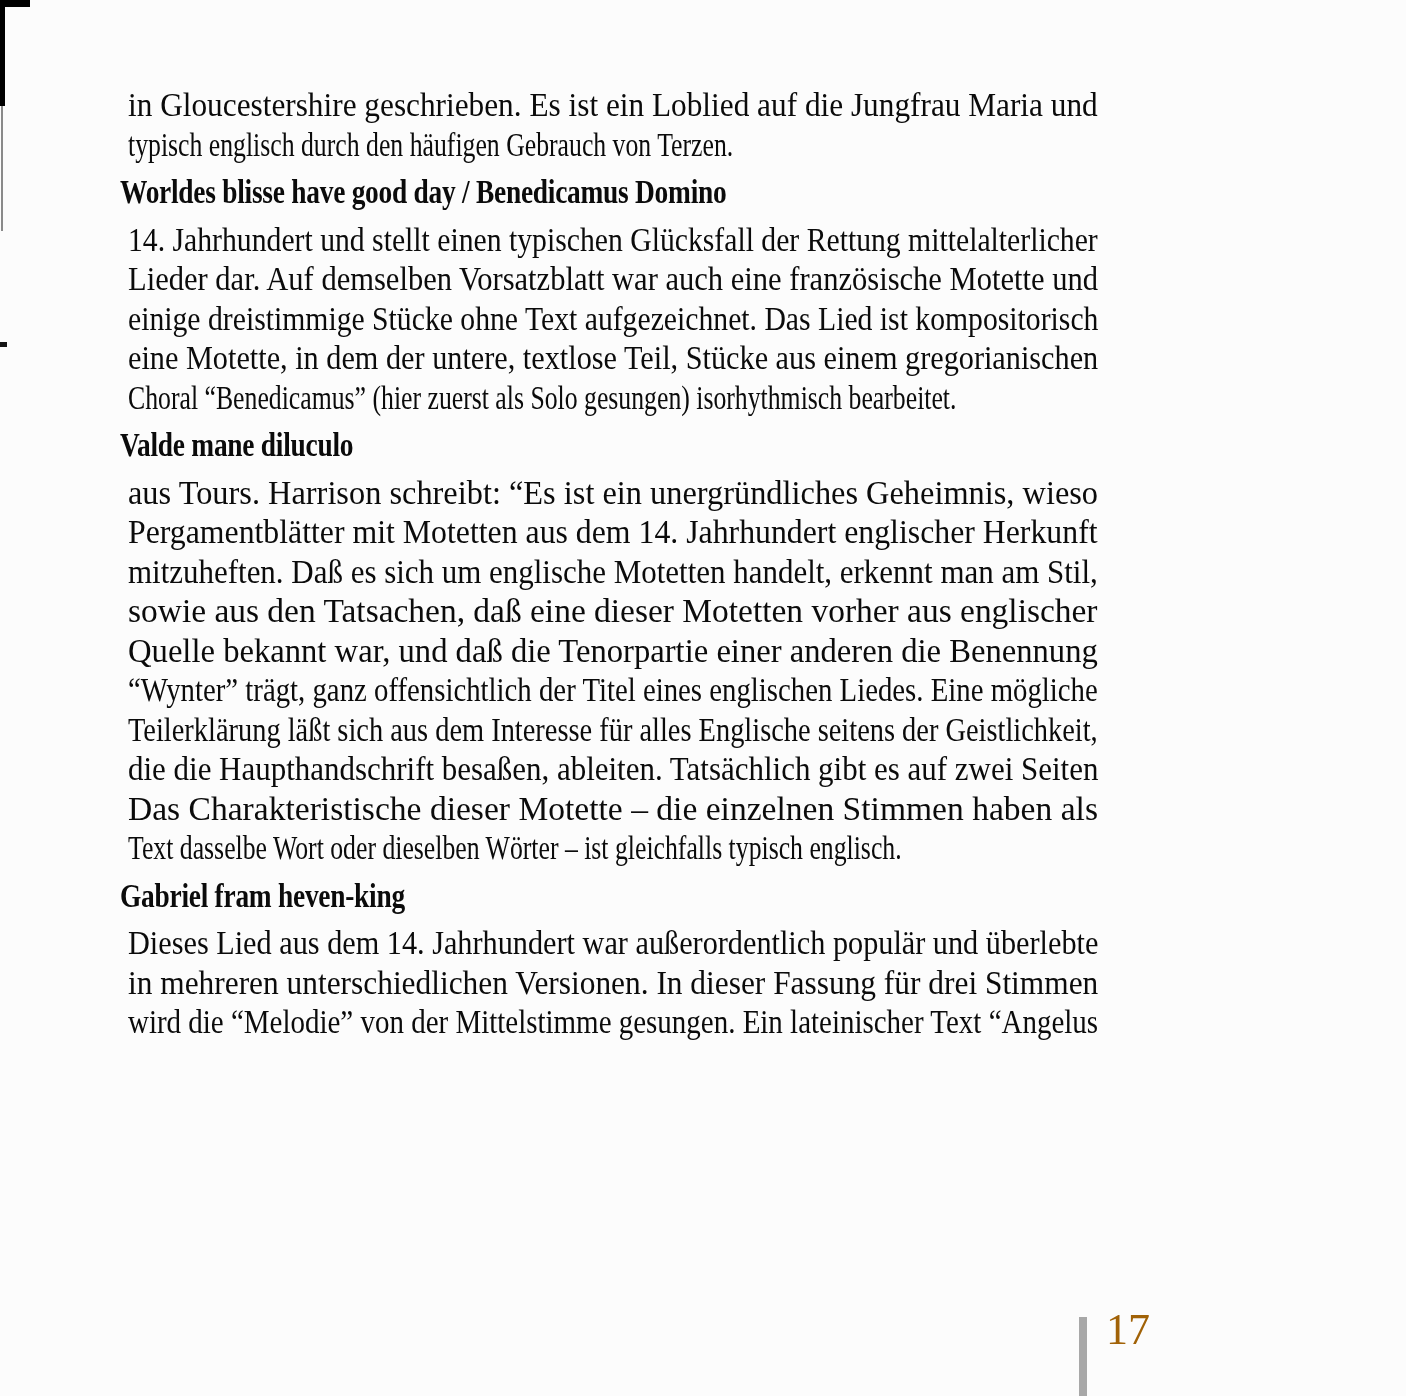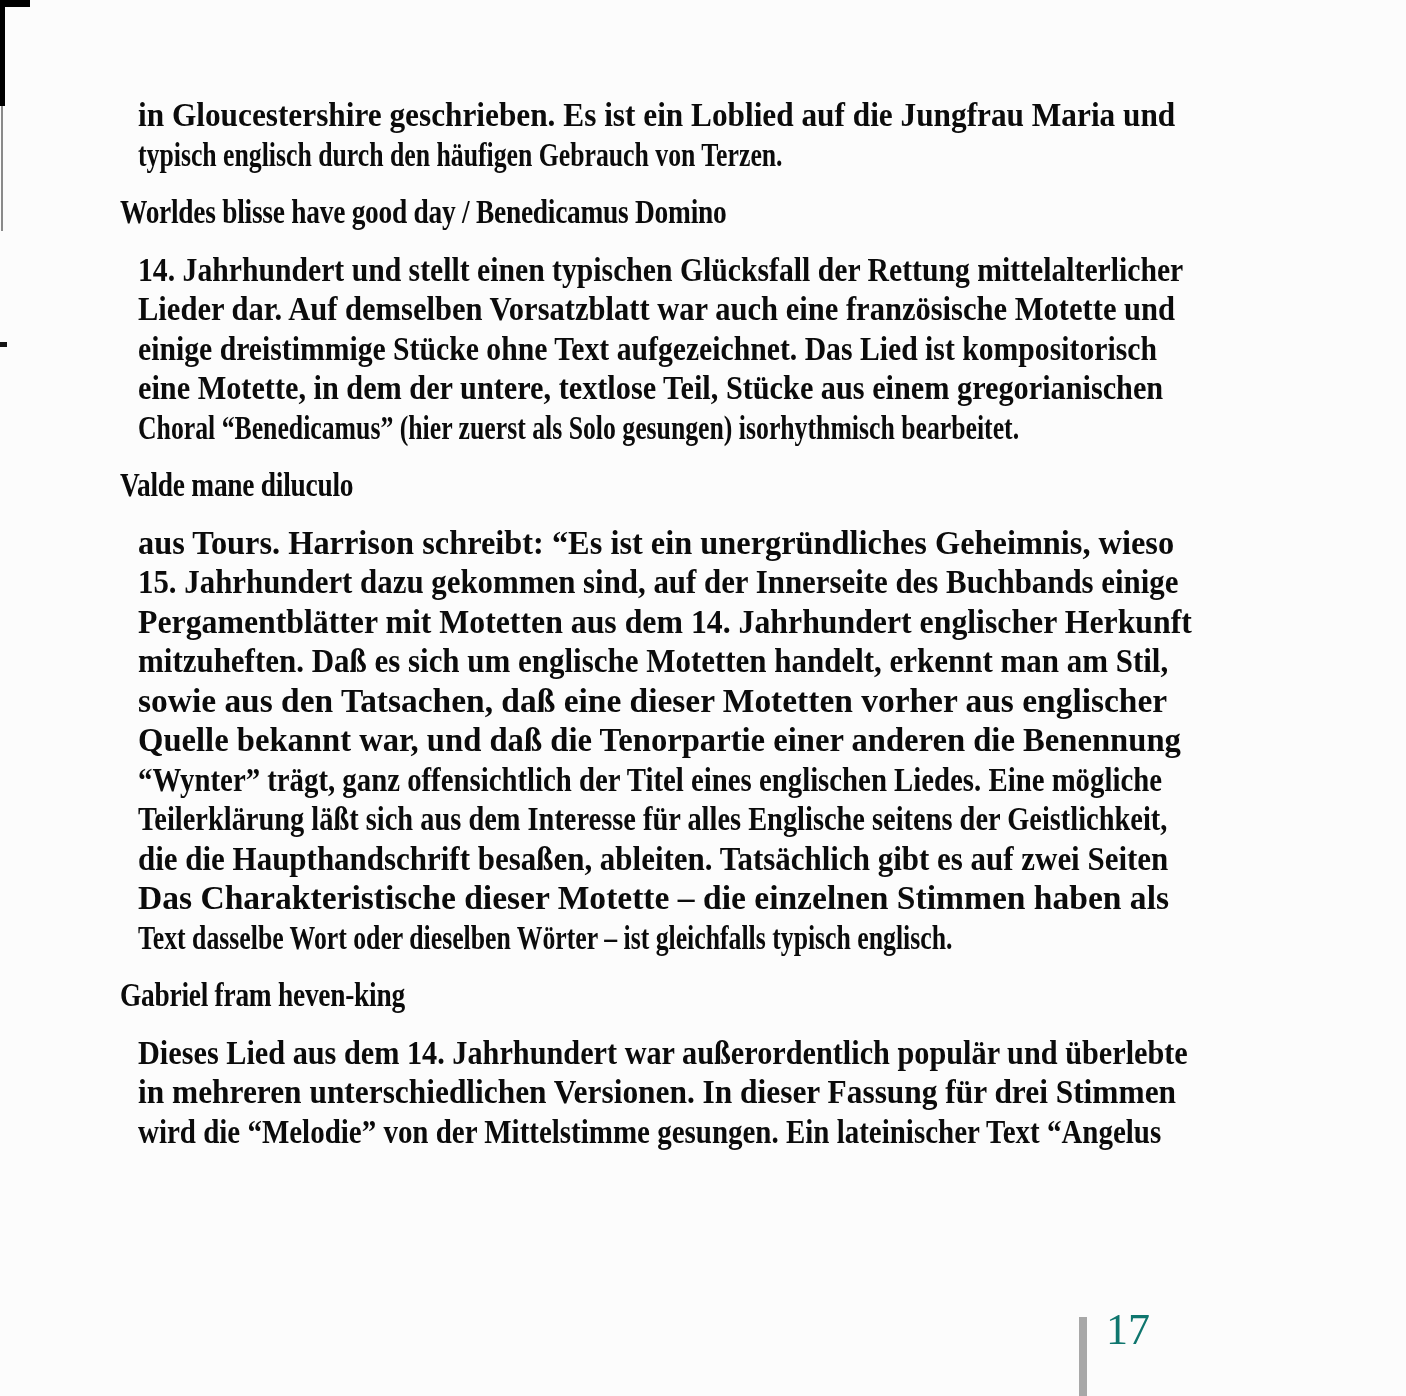--- a/index.html
+++ b/index.html
@@ -6,29 +6,29 @@
   body{
     width:1406px;height:1396px;position:relative;overflow:hidden;
     background:#fcfcfc;color:#0b0b0b;
     font-family:"Liberation Serif","DejaVu Serif",serif;
   }
   .page-content{position:absolute;left:120px;top:78px;width:970px;}
   .t-line{height:39.5px;line-height:39.5px;font-size:33px;white-space:nowrap;}
   .t-inner{display:inline-block;transform-origin:0 50%;white-space:pre;}
   .heading{margin-bottom:6px;}
   .heading .t-inner{font-weight:bold;letter-spacing:-0.3px;}
-  .para{margin:18px;font-weight:bold;}
+  .para{margin:8px;}
   
   .corner-h{position:absolute;left:0;top:0;width:30px;height:7px;background:#000;}
   .corner-v{position:absolute;left:0;top:0;width:5px;height:106px;background:#000;}
   .corner-v2{position:absolute;left:1px;top:106px;width:2px;height:125px;background:#8a8a8a;}
   .edge-tick{position:absolute;left:0;top:342px;width:7px;height:5px;background:#151515;}
   
   .page-bar{position:absolute;left:1079px;top:1317px;width:8px;height:79px;background:#a8a8a8;}
-  .page-num{position:absolute;left:1106px;top:1306px;font-size:44px;line-height:1.1;color:#0f766e;}
+  .page-num{position:absolute;left:1106px;top:1306px;font-size:44px;line-height:1.1;color:#a16207;}
 </style>
 </head>
 <body>
 
 <div class="corner-h"></div>
 <div class="corner-v"></div>
 <div class="corner-v2"></div>
 <div class="edge-tick"></div>
 
 <div class="page-content">
@@ -40,21 +40,20 @@
     <div class="para">
       <div class="t-line"><span class="t-inner" style="transform: scaleX(0.899814);">14. Jahrhundert und stellt einen typischen Glücksfall der Rettung mittelalterlicher</span></div>
       <div class="t-line"><span class="t-inner" style="transform: scaleX(0.925573);">Lieder dar. Auf demselben Vorsatzblatt war auch eine französische Motette und</span></div>
       <div class="t-line"><span class="t-inner" style="transform: scaleX(0.899814);">einige dreistimmige Stücke ohne Text aufgezeichnet. Das Lied ist kompositorisch</span></div>
       <div class="t-line"><span class="t-inner" style="transform: scaleX(0.916824);">eine Motette, in dem der untere, textlose Teil, Stücke aus einem gregorianischen</span></div>
       <div class="t-line"><span class="t-inner" style="transform: scaleX(0.78);">Choral “Benedicamus” (hier zuerst als Solo gesungen) isorhythmisch bearbeitet.</span></div>
     </div>
     <div class="t-line heading"><span class="t-inner" style="transform: scaleX(0.83);">Valde mane diluculo</span></div>
     <div class="para">
       <div class="t-line"><span class="t-inner" style="transform: scaleX(0.980789);">aus Tours. Harrison schreibt: “Es ist ein unergründliches Geheimnis, wieso</span></div>
-      <div class="t-line"><span class="t-inner" style="transform: scaleX(0.935391);">15. Jahrhundert dazu gekommen sind, auf der Innerseite des Buchbands einige</span></div>
       <div class="t-line"><span class="t-inner" style="transform: scaleX(0.963257);">Pergamentblätter mit Motetten aus dem 14. Jahrhundert englischer Herkunft</span></div>
       <div class="t-line"><span class="t-inner" style="transform: scaleX(0.938104);">mitzuheften. Daß es sich um englische Motetten handelt, erkennt man am Stil,</span></div>
       <div class="t-line"><span class="t-inner" style="transform: scaleX(1.01358);">sowie aus den Tatsachen, daß eine dieser Motetten vorher aus englischer</span></div>
       <div class="t-line"><span class="t-inner" style="transform: scaleX(0.988787);">Quelle bekannt war, und daß die Tenorpartie einer anderen die Benennung</span></div>
       <div class="t-line"><span class="t-inner" style="transform: scaleX(0.872302);">“Wynter” trägt, ganz offensichtlich der Titel eines englischen Liedes. Eine mögliche</span></div>
       <div class="t-line"><span class="t-inner" style="transform: scaleX(0.860692);">Teilerklärung läßt sich aus dem Interesse für alles Englische seitens der Geistlichkeit,</span></div>
       <div class="t-line"><span class="t-inner" style="transform: scaleX(0.938104);">die die Haupthandschrift besaßen, ableiten. Tatsächlich gibt es auf zwei Seiten</span></div>
       <div class="t-line"><span class="t-inner" style="transform: scaleX(1.01677);">Das Charakteristische dieser Motette – die einzelnen Stimmen haben als</span></div>
       <div class="t-line"><span class="t-inner" style="transform: scaleX(0.78);">Text dasselbe Wort oder dieselben Wörter – ist gleichfalls typisch englisch.</span></div>
     </div>

